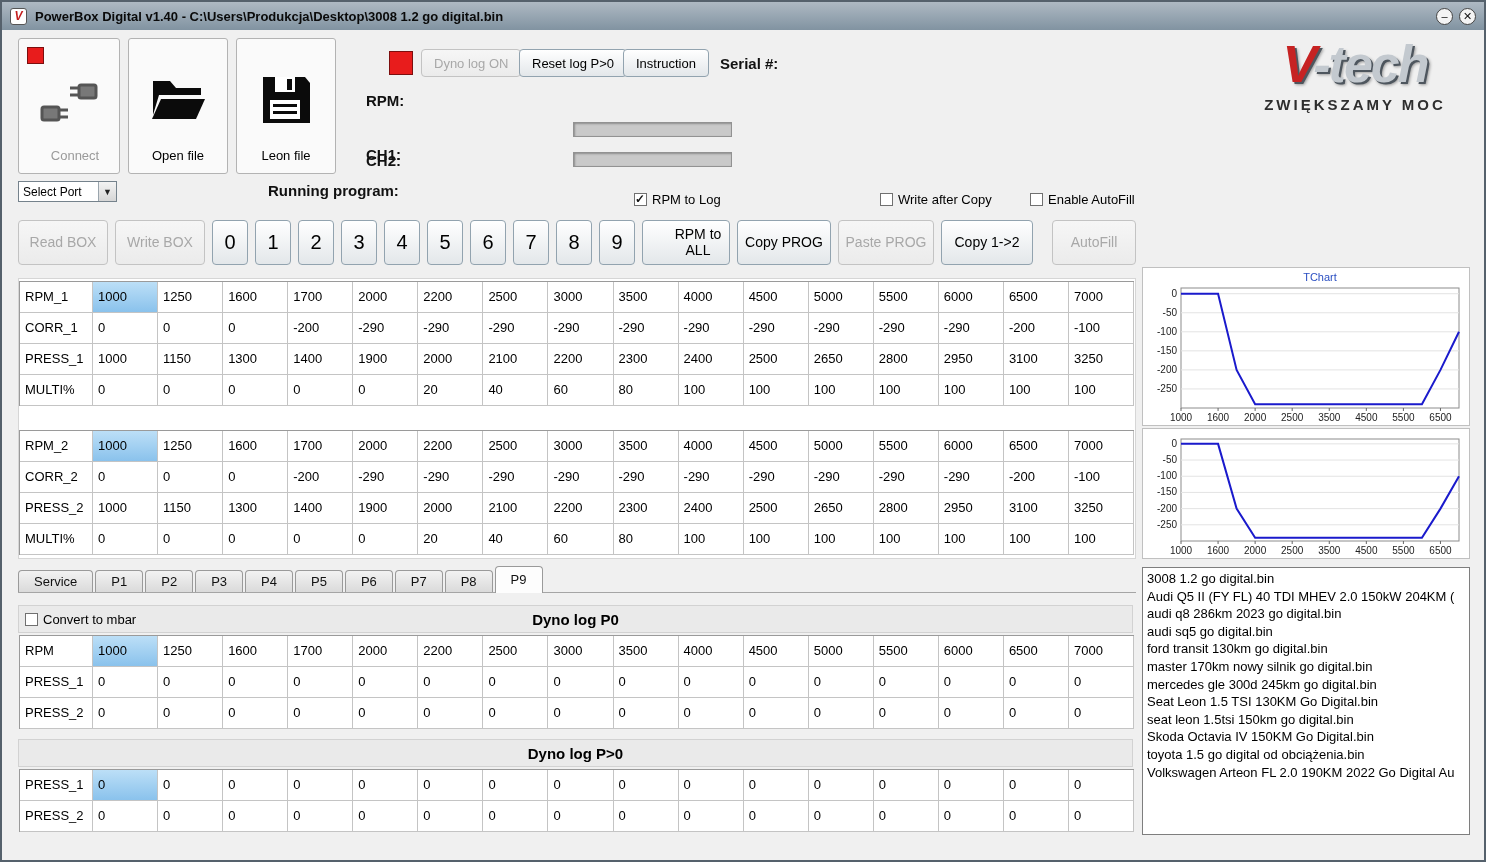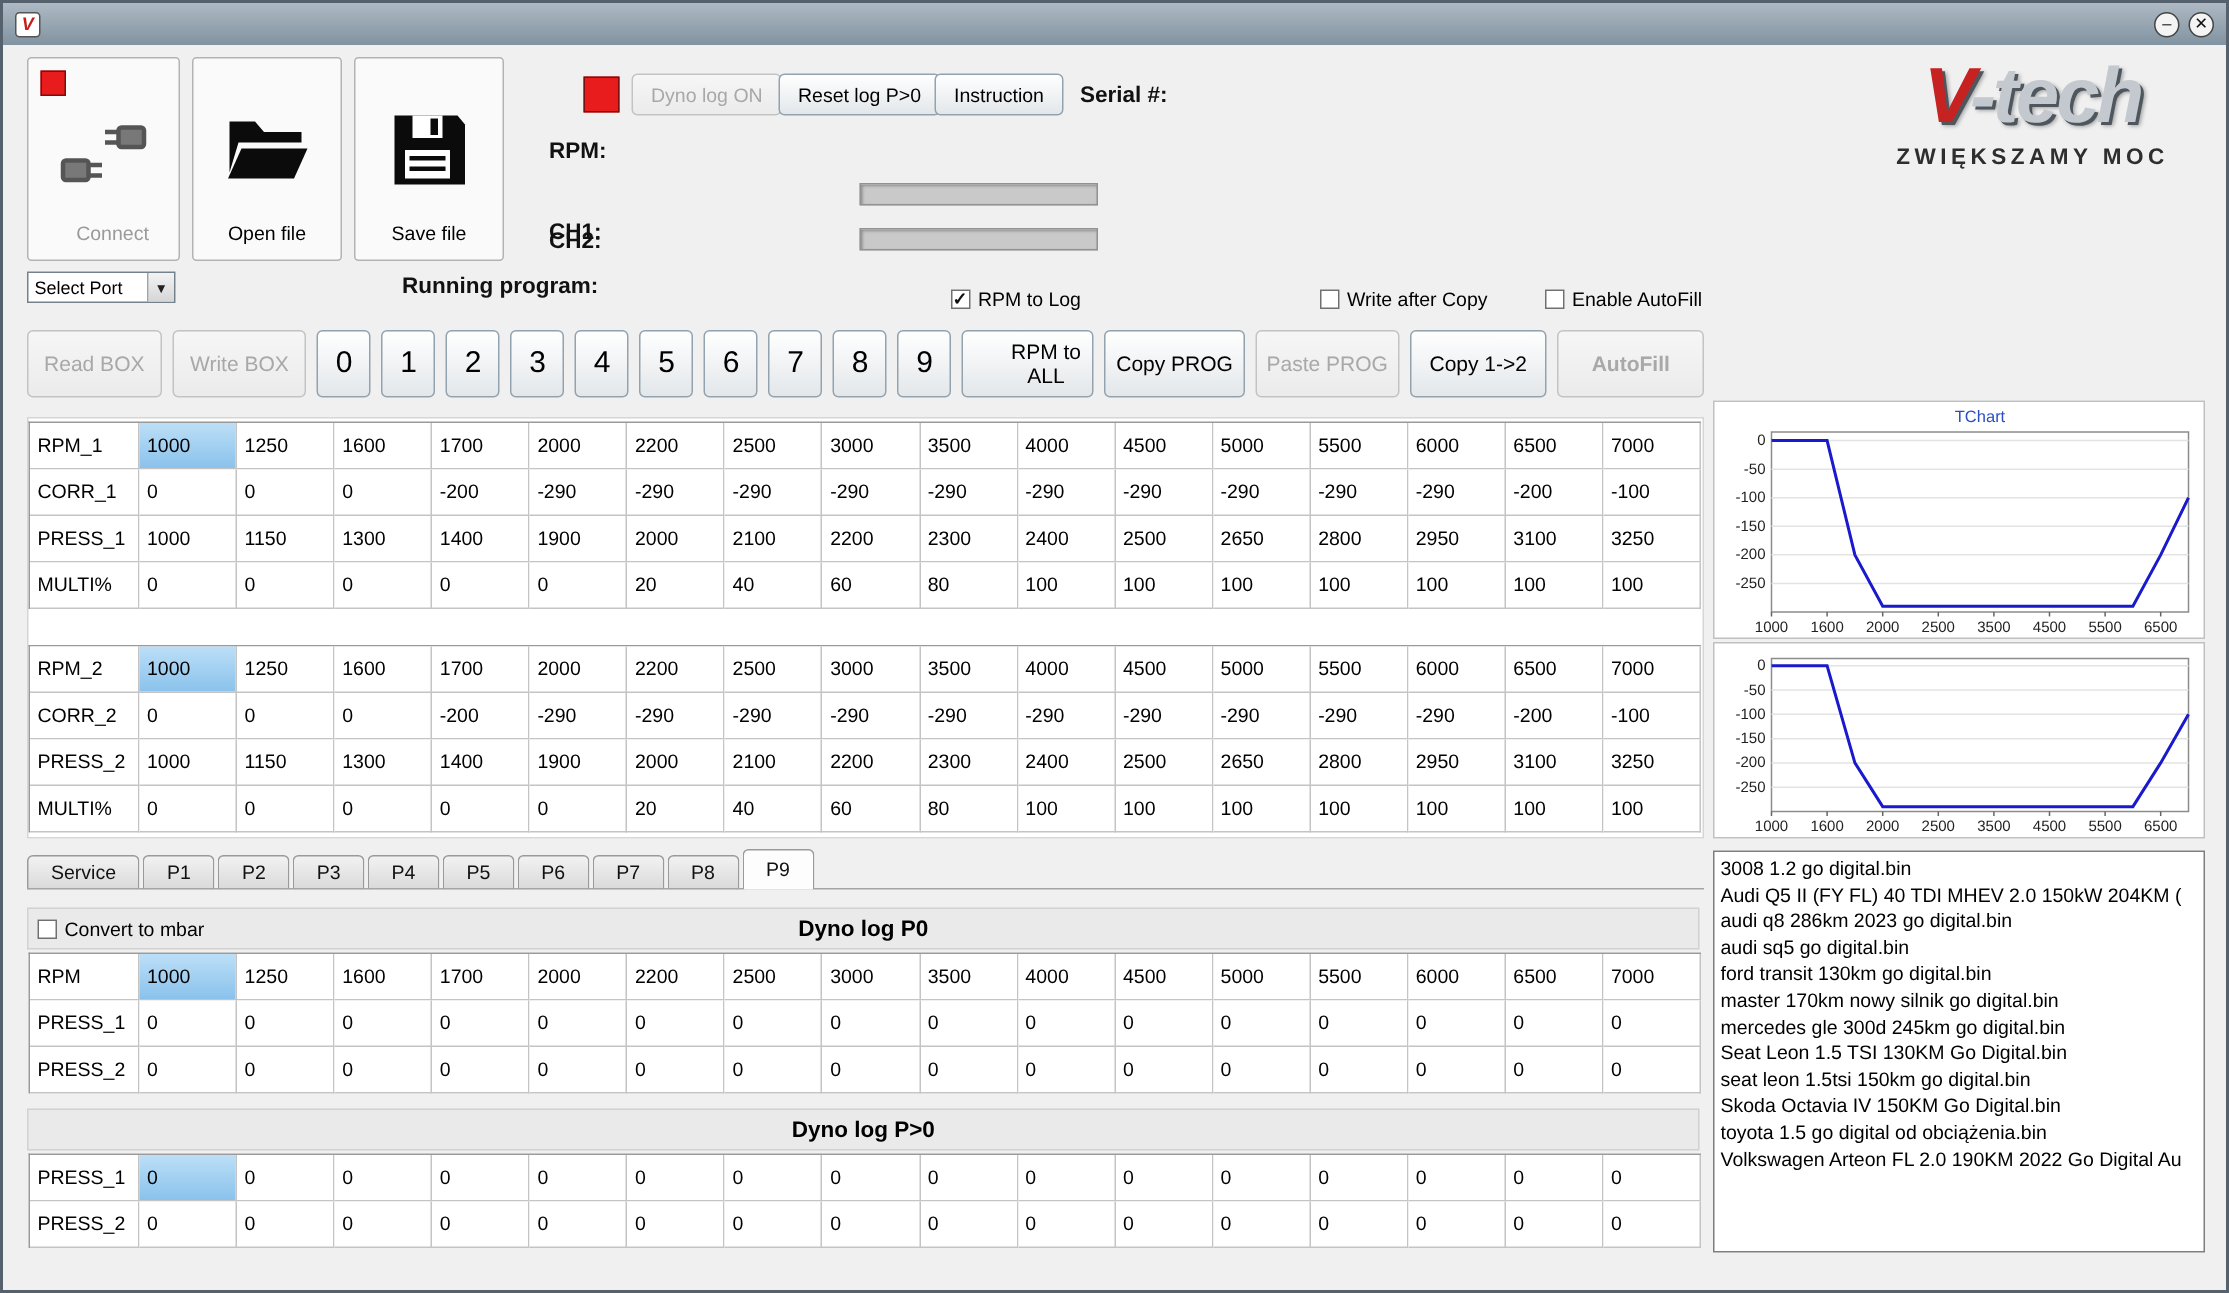--- a/index.html
+++ b/index.html
@@ -50,21 +50,21 @@
   
   .btnrow{position:absolute;left:16px;top:217px;width:1118px;height:46px;display:flex;align-items:center;gap:7px;}
   .btnrow .btn{height:45px;font-size:14px;}
   .wbx{width:90px;}
   .digits{display:flex;gap:7px;}
   .digit{width:36px;font-size:20px !important;}
   .w-rpmall{width:88px;padding-left:24px;}
   .w-copy{width:94px;}
   .w-paste{width:96px;}
   .w-copy12{width:92px;}
-  .w-autofill{width:98px;margin-left:auto;font-weight:bold;}
+  .w-autofill{width:84px;margin-left:auto;}
 
   
   #tables-panel{position:absolute;left:16px;top:276px;width:1118px;height:281px;background:#fff;border:1px solid #d6d6d6;}
   .grid{position:absolute;width:1115px;border-top:1px solid #9a9a9a;border-left:1px solid #9a9a9a;background:#fff;}
   .grid-row{display:grid;grid-template-columns:73px repeat(16,1fr);}
   .cell{height:31px;line-height:30px;font-size:13px;padding-left:5px;border-right:1px solid #c4c4c4;border-bottom:1px solid #c4c4c4;background:#fff;white-space:nowrap;overflow:hidden;color:#000;}
   .cell.sel{background:linear-gradient(#bcdff7,#8ac2ec);}
 
   
   #tabs{position:absolute;left:16px;top:564px;height:27px;display:flex;align-items:flex-end;}
@@ -94,20 +94,21 @@
 </style>
 </head>
 <body>
 
 <div id="window">
 
   <div id="titlebar">
     <div class="app-icon">
         <span>V</span>
       </div>
+    <div class="title-text">PowerBox Digital v1.40 - C:\Users\Produkcja\Desktop\3008 1.2 go digital.bin</div>
     <div class="win-controls">
       <div class="winbtn">–</div>
       <div class="winbtn">✕</div>
     </div>
   </div>
 
   <div class="bigbtn" style="left:16px;top:36px;">
     <div class="red-ind small"></div>
     <div class="iconwrap">
       <svg width="62" height="58" viewBox="0 0 62 58">
@@ -138,21 +139,21 @@
     <div class="iconwrap">
       <svg width="56" height="54" viewBox="0 0 56 54">
         <path fill="#0b0b0b" d="M5 4 h42 l5 6 v40 H5 Z"></path>
         <rect x="17" y="4" width="20" height="15" fill="#ffffff"></rect>
         <rect x="29" y="6" width="5" height="11" fill="#0b0b0b"></rect>
         <rect x="12" y="27" width="30" height="19" fill="#ffffff"></rect>
         <rect x="15" y="31" width="24" height="3" fill="#0b0b0b"></rect>
         <rect x="15" y="38" width="24" height="3" fill="#0b0b0b"></rect>
       </svg>
     </div>
-    <div class="biglabel">Save file</div>
+    <div class="biglabel">Leon file</div>
   </div>
 
   <div class="red-ind big" style="left:387px;top:49px;"></div>
   <button class="btn tb-btn disabled" style="left:419px;top:47px;">Dyno log ON</button>
   <button class="btn tb-btn" style="left:517px;top:47px;">Reset log P&gt;0</button>
   <button class="btn tb-btn" style="left:621px;top:47px;">Instruction</button>
   <div class="lbl" style="left:718px;top:53px;">Serial #:</div>
 
   <div class="lbl" style="left:364px;top:90px;">RPM:</div>
   <div class="lbl" style="left:364px;top:120px;margin-top:24px;">CH1:</div>

